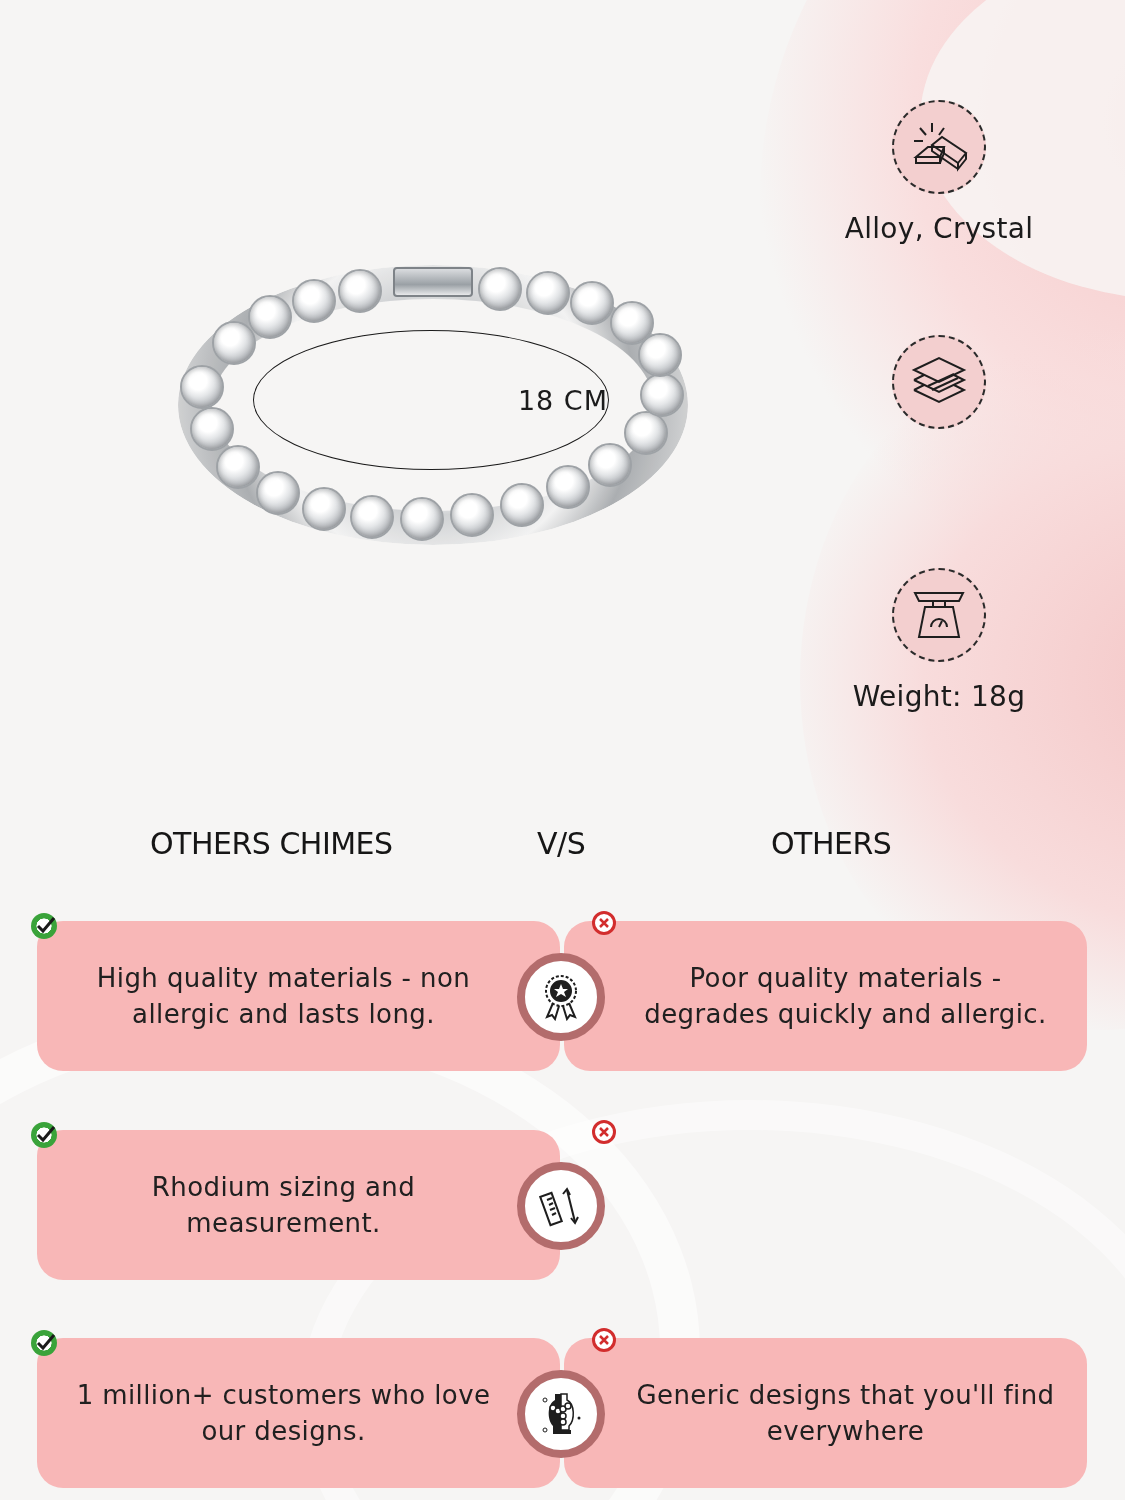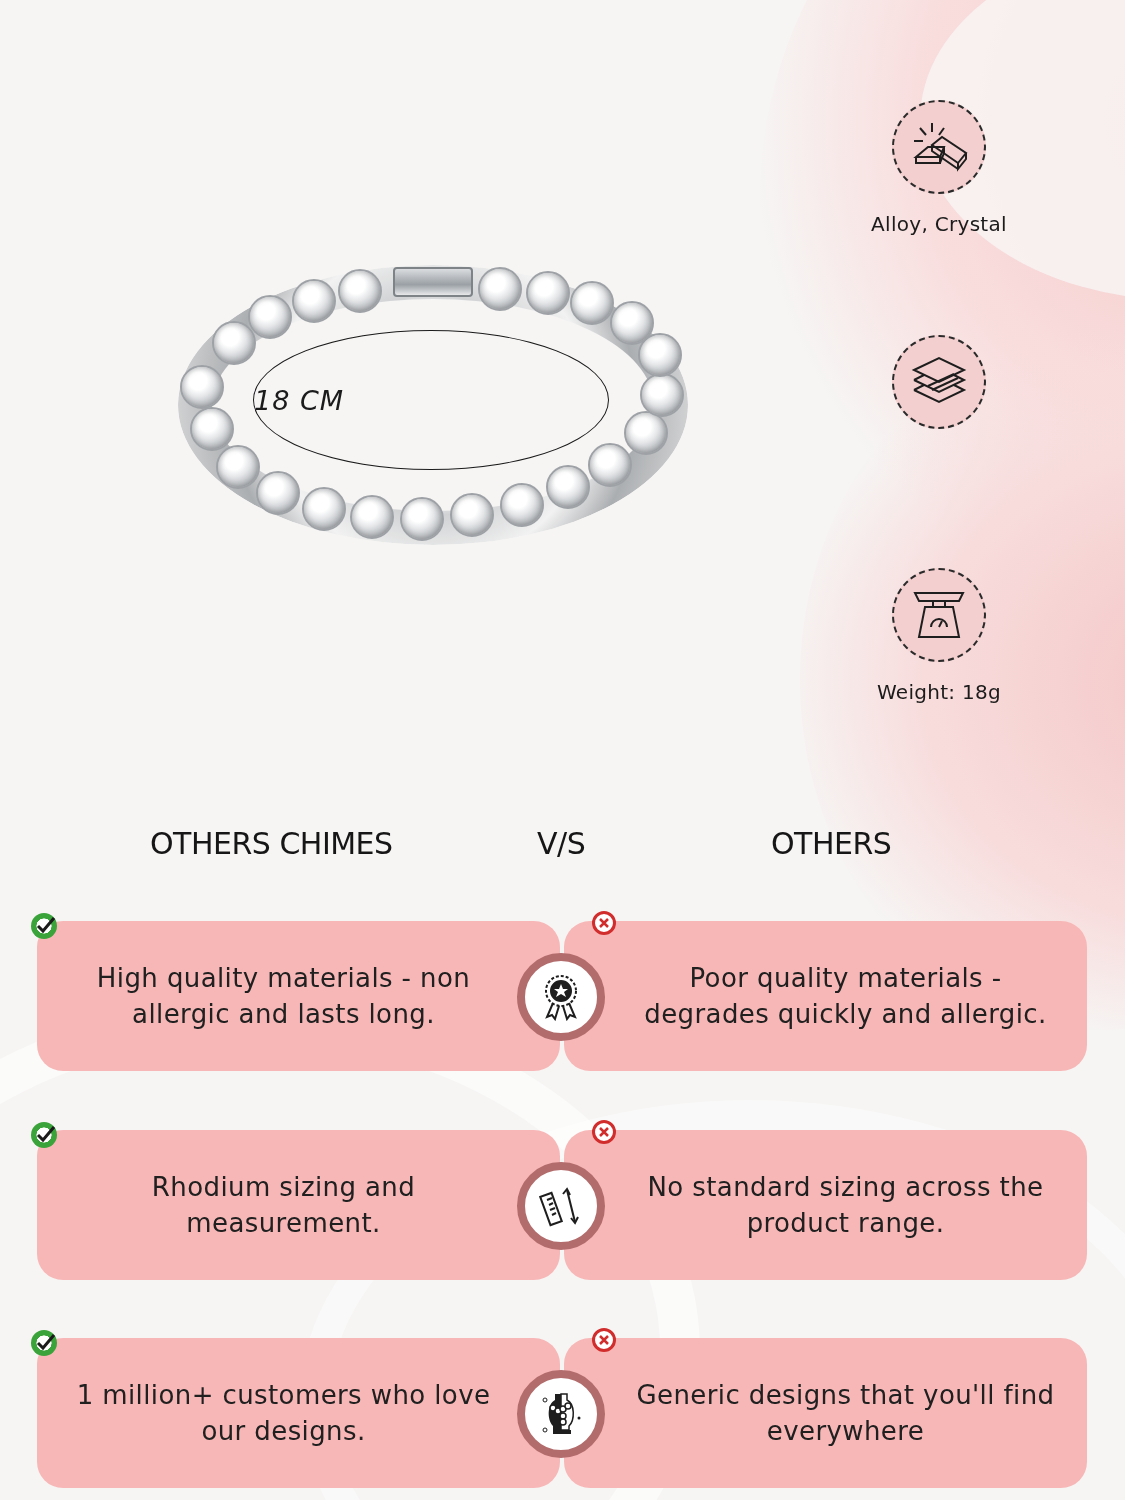--- a/index.html
+++ b/index.html
@@ -56,34 +56,34 @@
       box-shadow: inset 0 0 6px rgba(0,0,0,.25);
     }
     .clasp {
       position: absolute; left: 215px; top: 2px; width: 80px; height: 30px;
       background: linear-gradient(#dadcdf, #9aa0a5 60%, #e7e8ea);
       border: 2px solid #7e8388; border-radius: 4px;
     }
     .size-oval {
       position: absolute; left: 75px; top: 65px; width: 356px; height: 140px;
       border: 1.5px solid #1b1b1b; border-radius: 50%;
-      display: flex; align-items: center; justify-content: flex-start; font-style: italic;
+      display: flex; align-items: center; justify-content: flex-end;
     }
     .size-oval span { font-size: 27px; letter-spacing: 1px; color: #1b1b1b; }
 
     
     .feature {
       position: absolute; width: 300px; text-align: center; z-index: 1;
     }
     .feature .circ {
       width: 94px; height: 94px; margin: 0 auto; border-radius: 50%;
       background: #f3cfcf; border: 2px dashed #2a2a2a;
       display: flex; align-items: center; justify-content: center;
     }
-    .feature .label { margin-top: 18px; font-size: 20px; color: #1b1b1b; letter-spacing: .3px; }
+    .feature .label { margin-top: 18px; font-size: 28px; color: #1b1b1b; letter-spacing: .3px; }
 
     
     .cmp-head { position: absolute; top: 826px; z-index: 1; font-size: 30px; letter-spacing: -0.5px; color: #161616; }
 
     
     .row { position: absolute; left: 37px; width: 1050px; height: 150px; z-index: 1; margin-top: 36px; }
     .card {
       position: absolute; top: 0; height: 150px; background: #f8b7b7; border-radius: 26px;
       display: flex; align-items: center; justify-content: center; text-align: center;
       font-size: 26px; line-height: 36px; color: #202020; letter-spacing: .4px;
@@ -218,23 +218,20 @@
     <svg width="14" height="14" viewBox="0 0 14 14">
         <path d="M3 3 L11 11 M11 3 L3 11" stroke="#d22d2d" stroke-width="2.5"></path>
       </svg>
   </div>
 </div>
 
 <div class="row" style="top:1094px">
   <div class="card left">
     <span>Rhodium sizing and measurement.</span>
   </div>
-  <div class="card right">
-    <span>No standard sizing across the product range.</span>
-  </div>
   <div class="medal">
     <svg width="44" height="44" viewBox="0 0 44 44" fill="none" stroke="#1e1e1e" stroke-width="2">
       <rect x="6" y="10" width="12" height="30" transform="rotate(-20 12 25)"></rect>
       <line x1="8" y1="16" x2="13" y2="14"></line>
         <line x1="10" y1="21" x2="14" y2="19"></line>
         <line x1="11" y1="26" x2="16" y2="24"></line>
         <line x1="13" y1="31" x2="17" y2="29"></line>
       <line x1="28" y1="6" x2="36" y2="38"></line>
         <path d="M24 10 L28 5 L31 11"></path>
         <path d="M32 34 L36 39 L39 33"></path>

